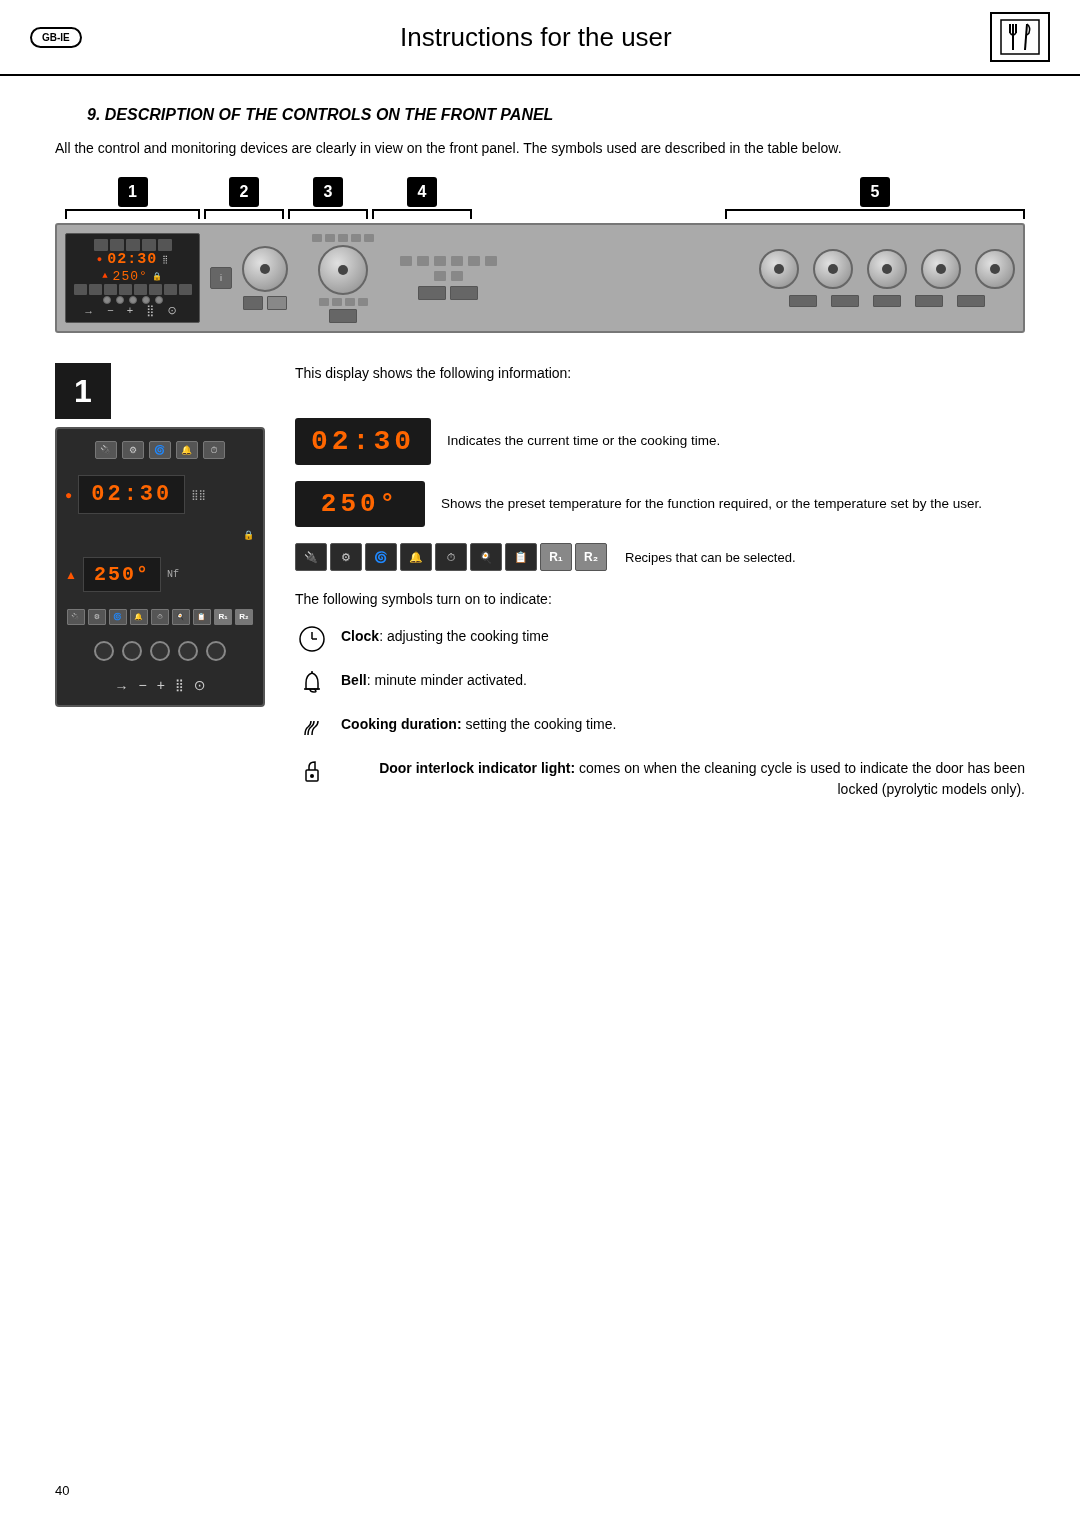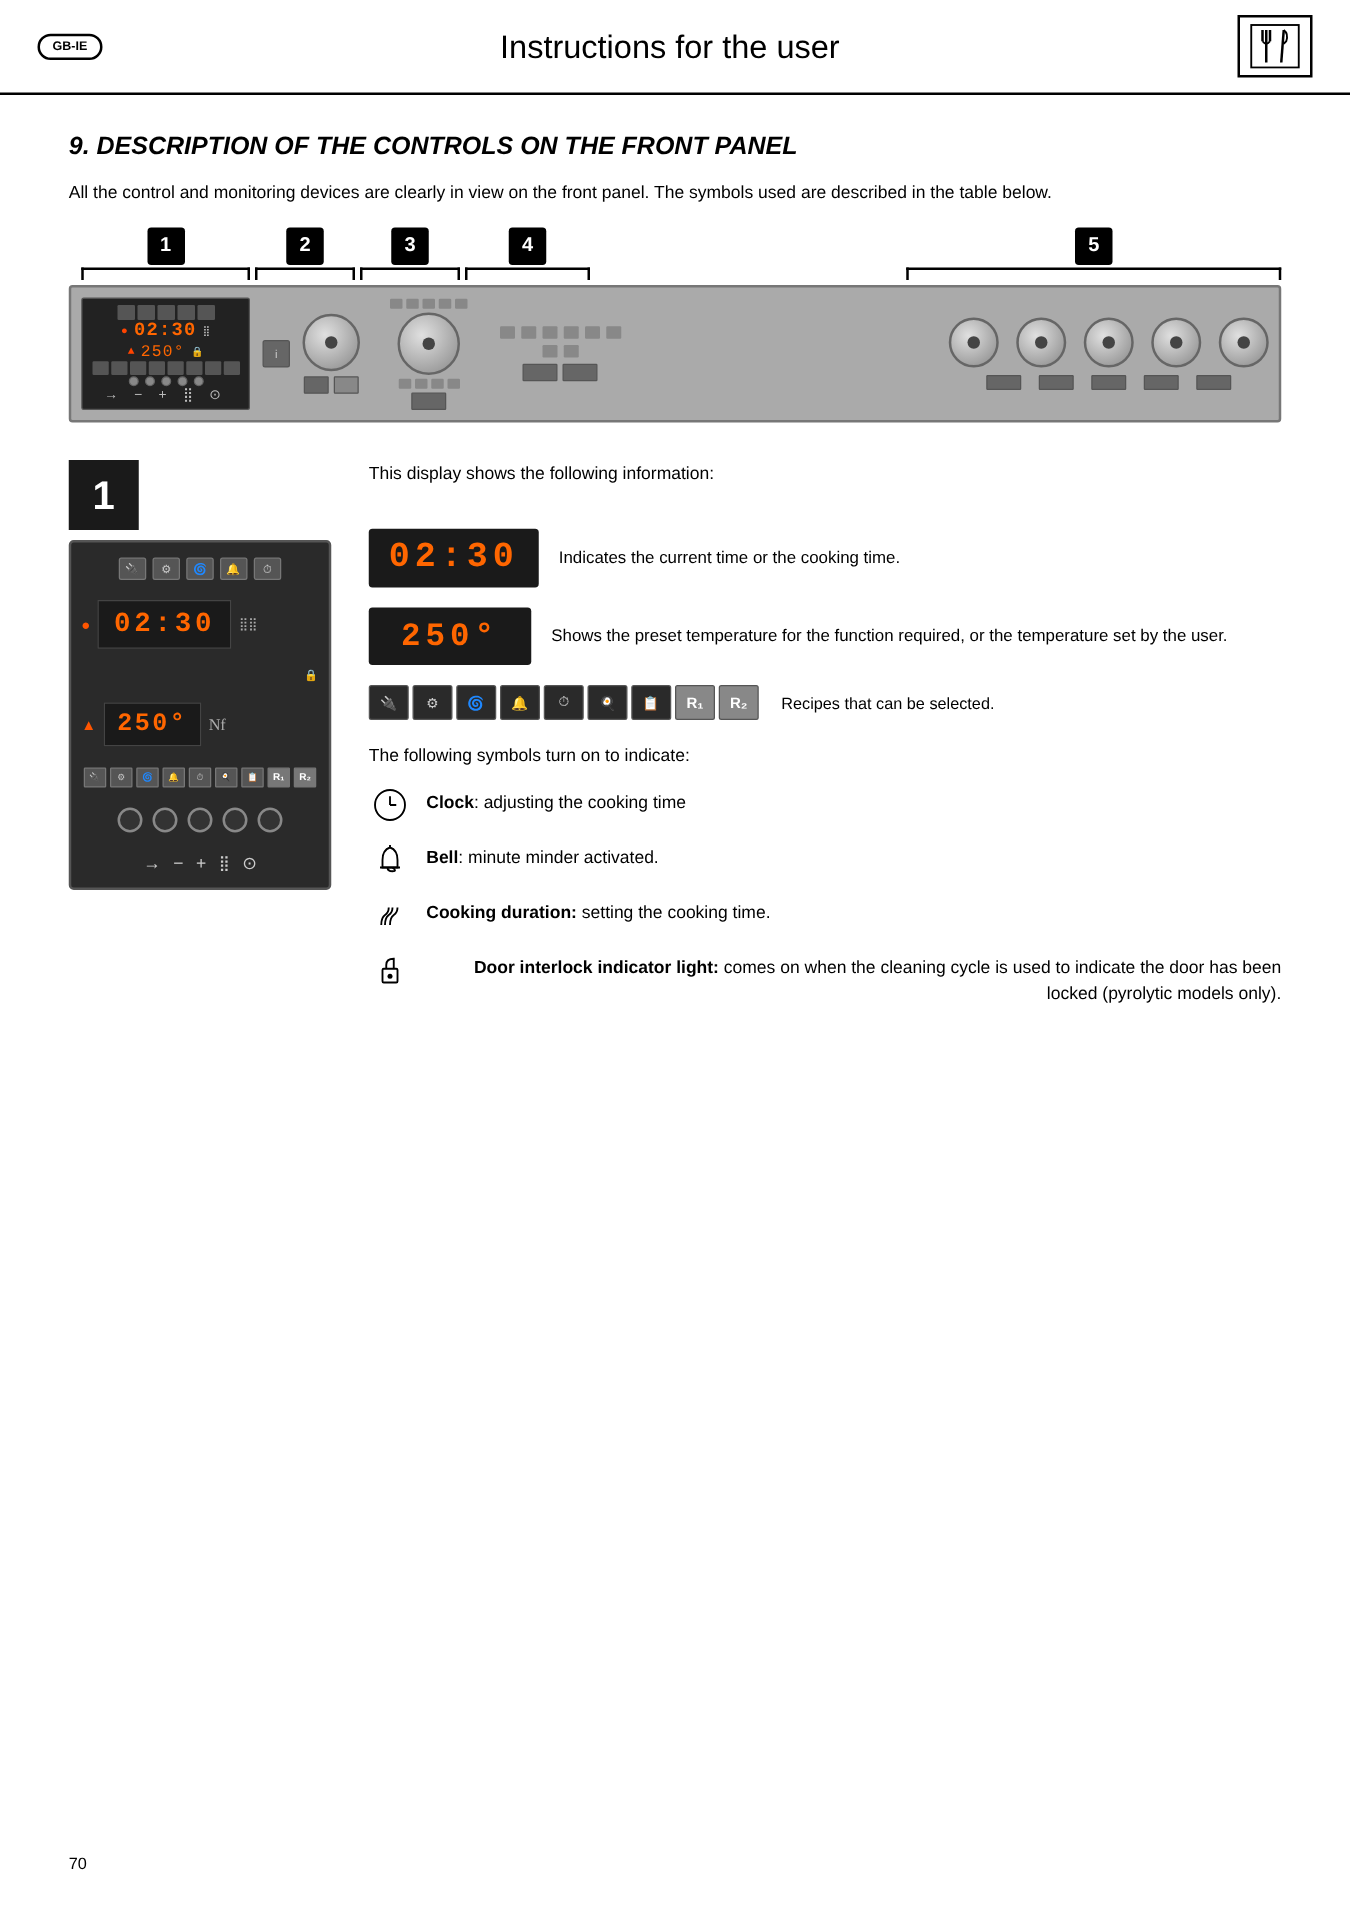--- a/index.html
+++ b/index.html
@@ -45,24 +45,25 @@
       font-size: 22px;
     }
 
     
     .main-content {
       padding: 30px 55px 30px 55px;
     }
 
     
     .section-title {
-      font-size: 20px;
+      font-size: 16px;
       font-weight: bold;
       font-style: italic;
       margin-bottom: 14px;
+      margin-left: 32px;
     }
 
     .section-intro {
       font-size: 14px;
       line-height: 1.5;
       margin-bottom: 18px;
     }
 
     
     .panel-diagram {
@@ -609,21 +610,21 @@
         </div>
         <div style="display:flex;align-items:center;gap:6px;width:100%;">
           <div style="color:#ff5500;font-size:12px;">●</div>
           <div class="display-time-large">02:30</div>
           <div style="color:#aaa;font-size:10px;font-family:'Courier New',monospace;">⣿⣿</div>
         </div>
         <div style="color:#777;font-size:9px;font-family:'Courier New',monospace;align-self:flex-end;">🔒</div>
         <div style="display:flex;align-items:center;gap:6px;width:100%;">
           <div style="color:#ff5500;font-size:12px;">▲</div>
           <div class="display-temp-large">250°</div>
-          <div style="color:#aaa;font-size:13px;font-family:Liberation Serif, serif;">Nf</div>
+          <div style="color:#aaa;font-size:10px;font-family:Liberation Mono, monospace;">Nf</div>
         </div>
         <div class="display-recipe-row">
           <div class="recipe-icon">🔌</div>
           <div class="recipe-icon">⚙</div>
           <div class="recipe-icon">🌀</div>
           <div class="recipe-icon">🔔</div>
           <div class="recipe-icon">⏱</div>
           <div class="recipe-icon">🍳</div>
           <div class="recipe-icon">📋</div>
           <div class="recipe-icon r-label">R₁</div>
@@ -730,13 +731,13 @@
           <strong>Door interlock indicator light:</strong> comes on when the cleaning cycle is used to indicate the door has been locked (pyrolytic models only).
         </div>
       </div>
 
 
     </div>
   </div>
 
 </div>
 
-<div class="page-number">70</div>
+<div class="page-number">40</div>
 
 </body></html>

